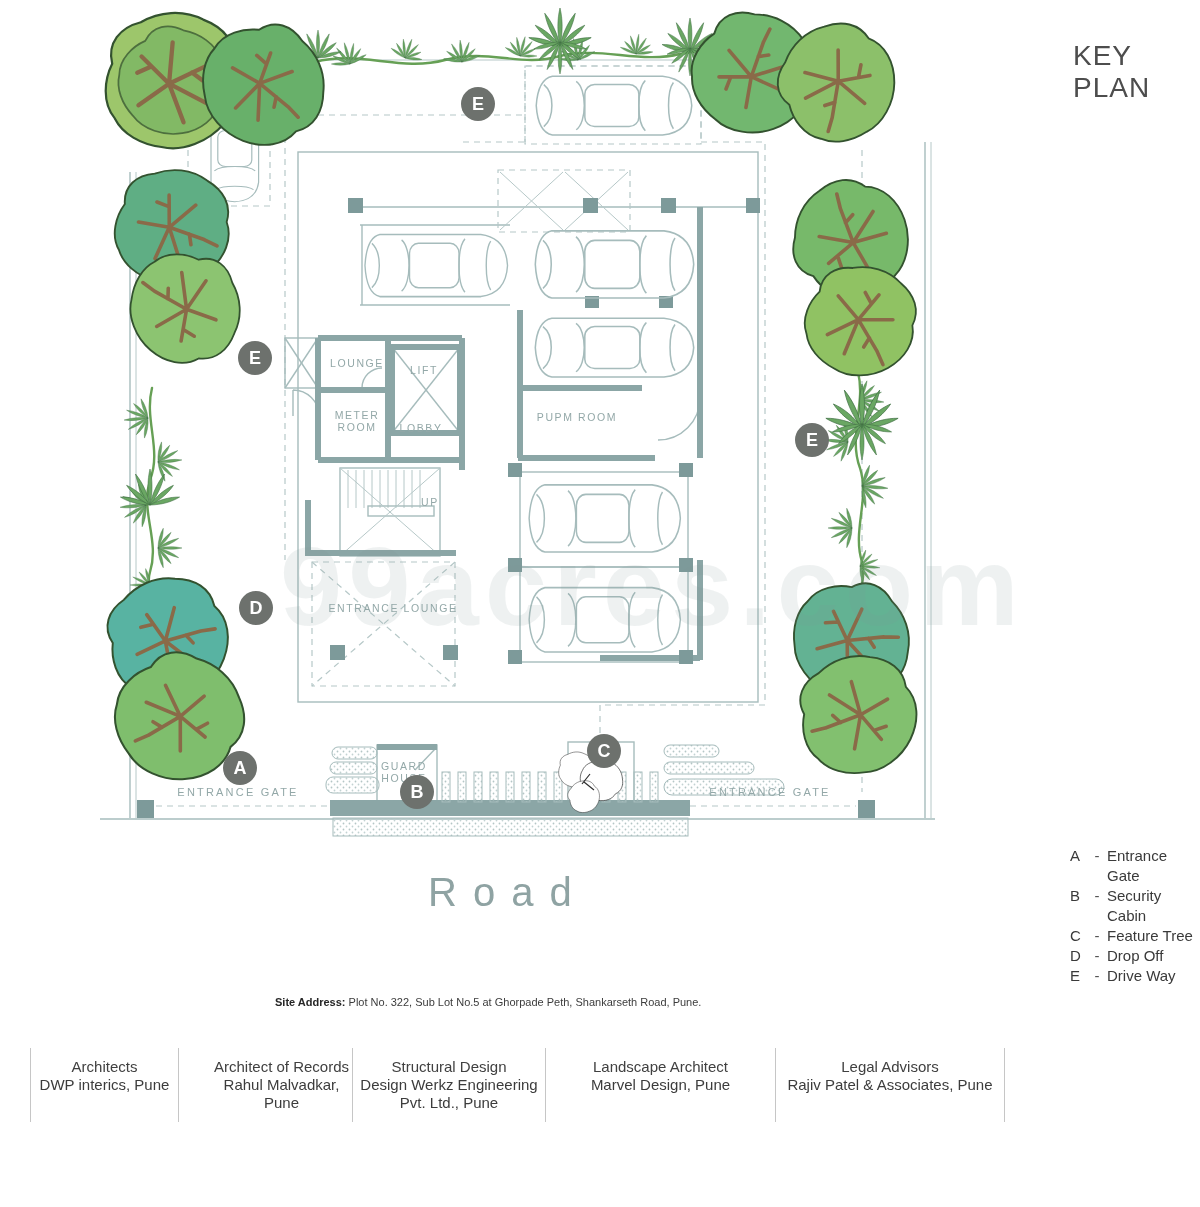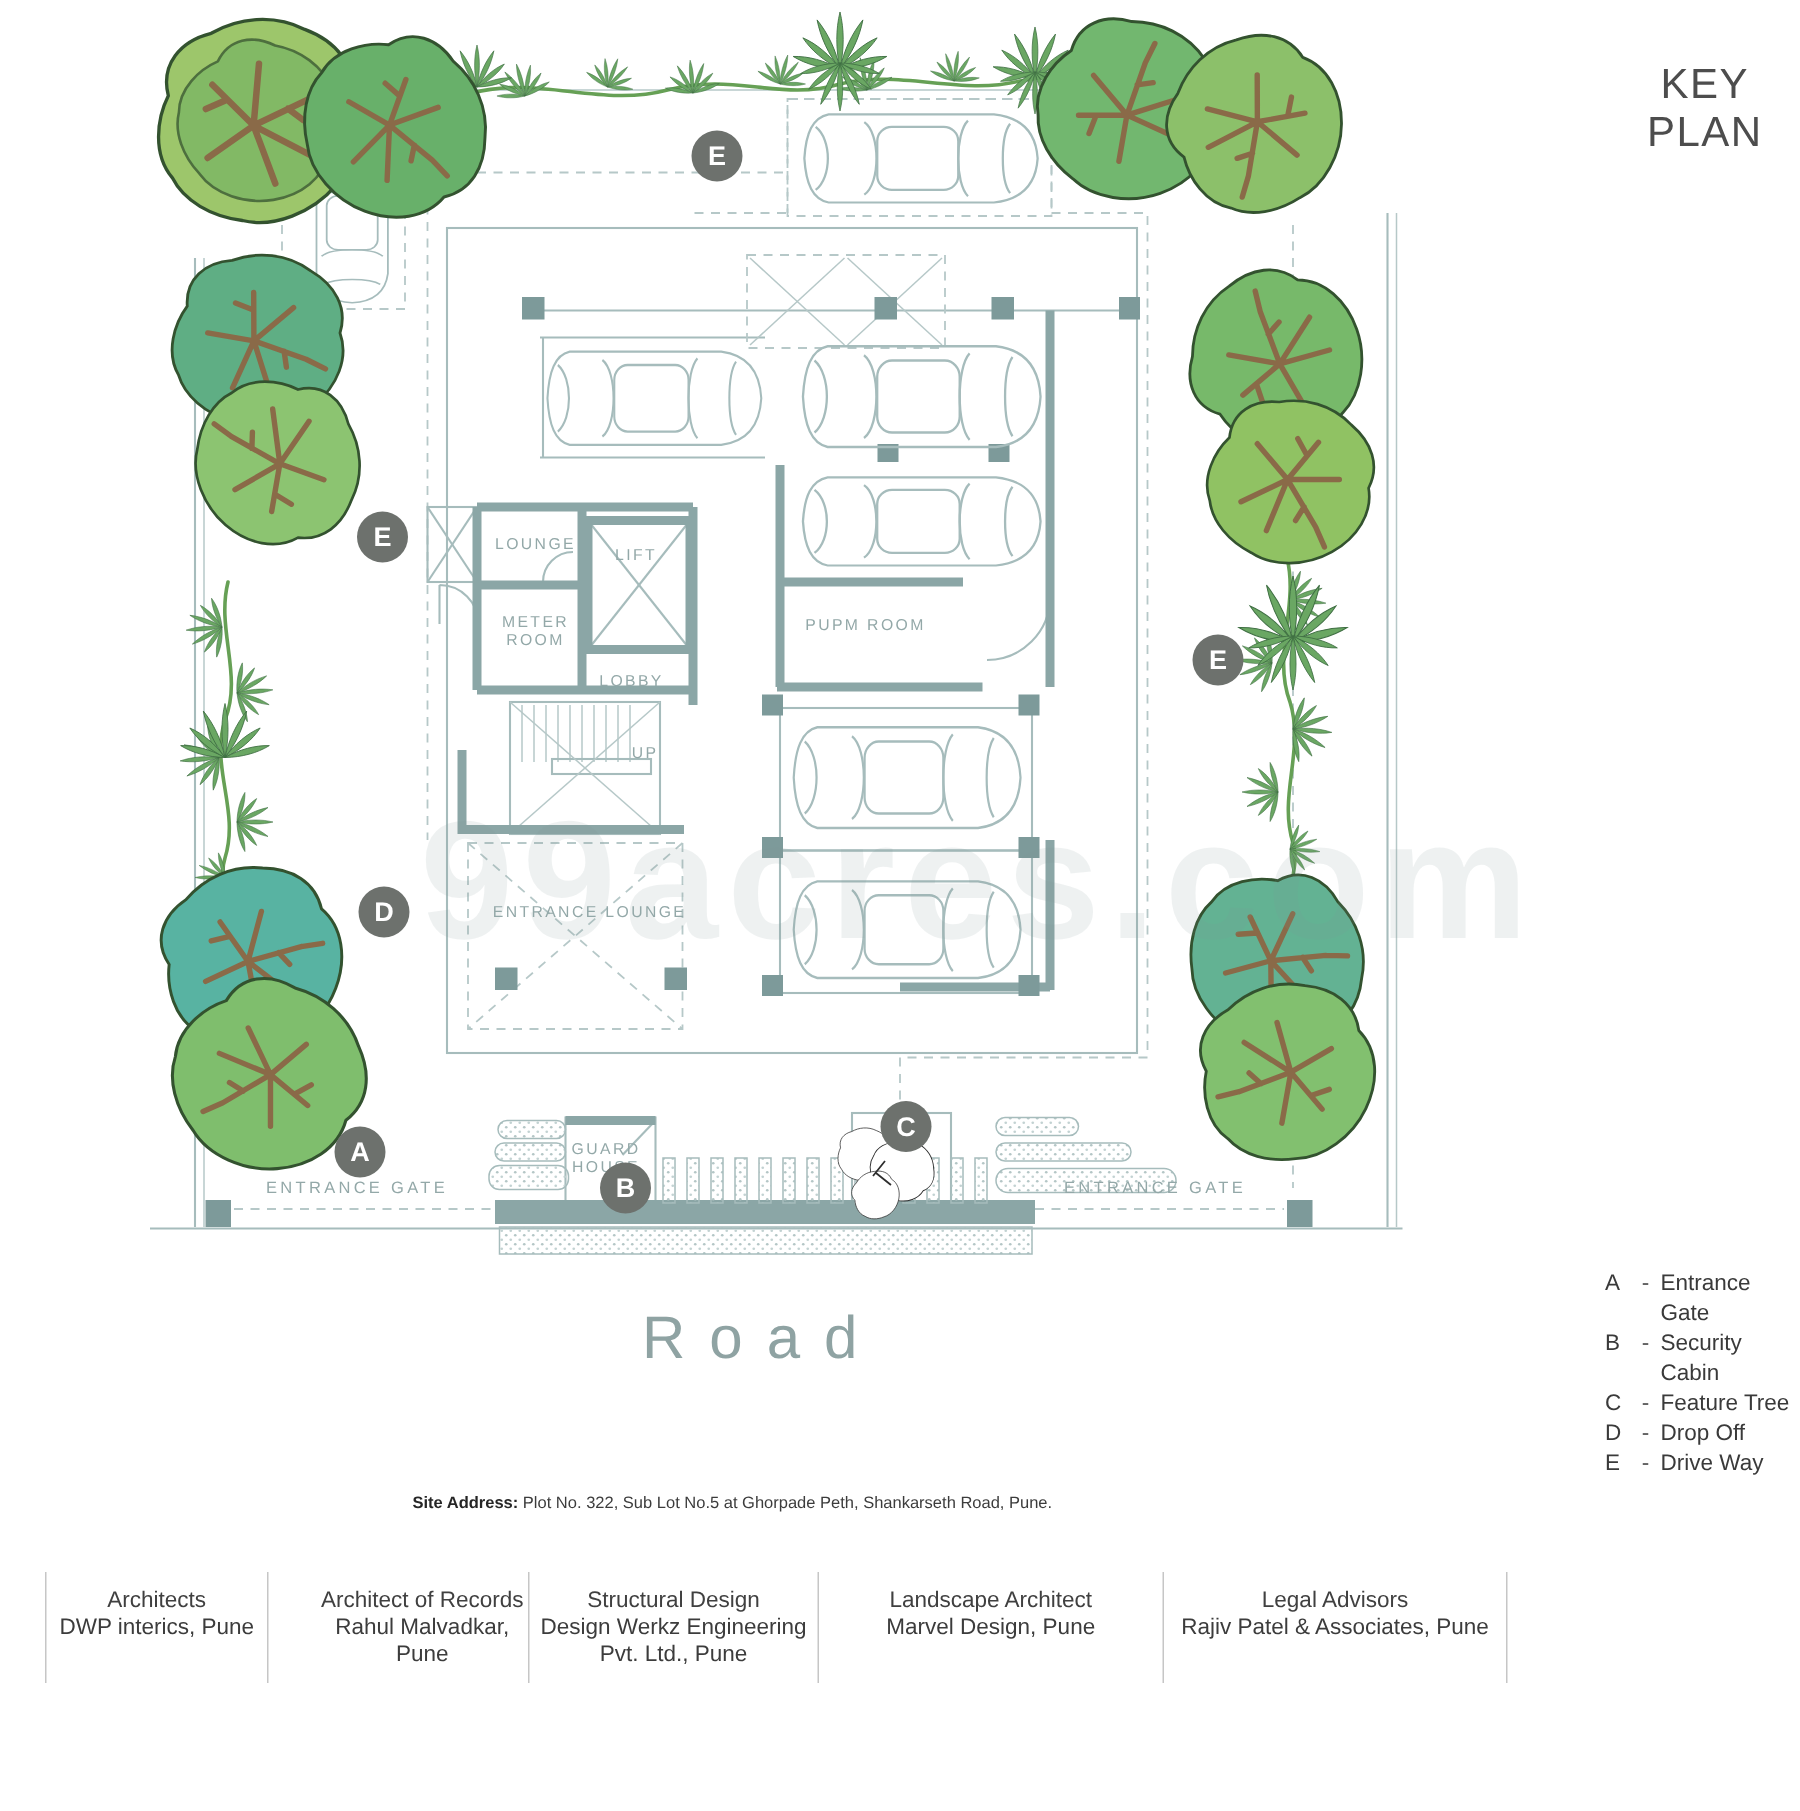--- a/index.html
+++ b/index.html
@@ -33,21 +33,21 @@
 
   
   .rlabel{position:absolute;transform:translate(-50%,-50%);color:var(--plantext);
     font-size:10.5px;letter-spacing:1.6px;text-align:center;line-height:12px;white-space:pre-line;z-index:8;}
   .gatelabel{font-size:11px;letter-spacing:2.2px;}
   .marker{position:absolute;width:34px;height:34px;border-radius:50%;background:var(--marker);
     color:#fff;font-weight:bold;font-size:18px;display:flex;align-items:center;justify-content:center;
     transform:translate(-50%,-50%);z-index:10;}
   #watermark{position:absolute;left:280px;top:522px;font-size:112px;font-weight:bold;
     letter-spacing:6px;color:#7e9494;opacity:0.12;z-index:5;pointer-events:none;}
-  #keyplan-title{position:absolute;left:1073px;top:40px;font-size:28px;color:#4d4d4d;letter-spacing:1px;z-index:10;text-align:center;}
+  #keyplan-title{position:absolute;left:1073px;top:40px;font-size:28px;color:#4d4d4d;letter-spacing:1px;z-index:10;}
   #road-label{position:absolute;left:428px;top:870px;font-size:40px;color:#8fa3a3;letter-spacing:16px;z-index:10;}
   #legend{position:absolute;left:1070px;top:846px;z-index:10;}
   .legend-row{display:grid;grid-template-columns:17px 16px auto;font-size:15px;color:var(--ink);
     line-height:20px;column-gap:2px;}
   .legend-key{text-align:left;}
   .legend-sep{text-align:center;color:#555;}
   #site-address{position:absolute;left:275px;top:996px;width:560px;font-size:11px;color:#3c3c3c;z-index:10;}
   #site-address b{color:#262626;}
   #footer{position:absolute;left:30px;top:1048px;width:975px;height:74px;display:flex;z-index:10;}
   .fcol{border-left:1px solid #c6c6c6;text-align:center;padding-top:10px;box-sizing:border-box;}
@@ -315,21 +315,21 @@
     </g>
   </svg>
 
   <div id="watermark">99acres.com</div>
 
   <div id="keyplan-title">KEY PLAN</div>
 
   <div class="rlabel" style="left:357px;top:363px;width:70px;">LOUNGE</div>
   <div class="rlabel" style="left:424px;top:370px;">LIFT</div>
   <div class="rlabel" style="left:357px;top:421px;width:52px;">METER ROOM</div>
-  <div class="rlabel" style="left:421px;top:428px;margin-top:26px;">LOBBY</div>
+  <div class="rlabel" style="left:421px;top:428px;">LOBBY</div>
   <div class="rlabel" style="left:577px;top:417px;width:120px;">PUPM ROOM</div>
   <div class="rlabel" style="left:430px;top:502px;">UP</div>
   <div class="rlabel" style="left:393px;top:608px;width:150px;">ENTRANCE LOUNGE</div>
   <div class="rlabel" style="left:404px;top:772px;width:52px;">GUARD HOUSE</div>
   <div class="rlabel gatelabel" style="left:238px;top:792px;width:160px;">ENTRANCE GATE</div>
   <div class="rlabel gatelabel" style="left:770px;top:792px;width:160px;">ENTRANCE GATE</div>
 
   <div class="marker" style="left:478px;top:104px;">E</div>
   <div class="marker" style="left:255px;top:358px;">E</div>
   <div class="marker" style="left:812px;top:440px;">E</div>

